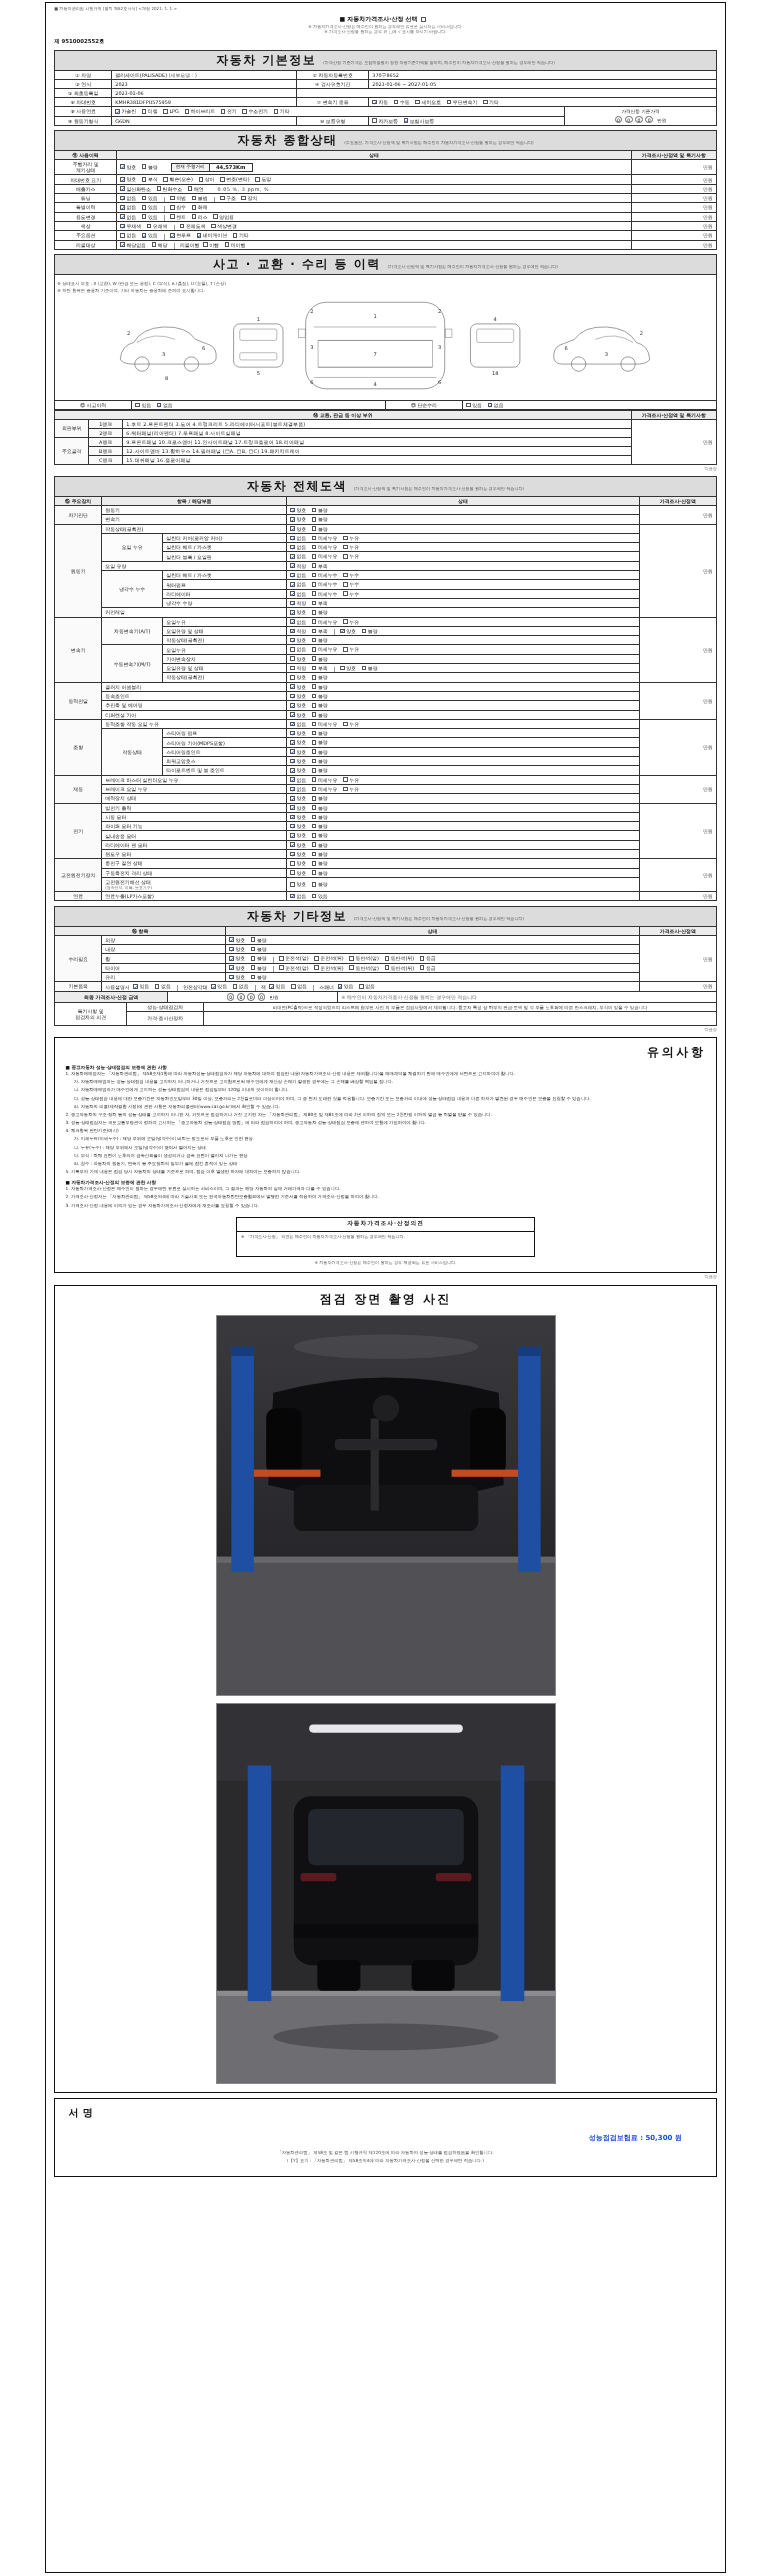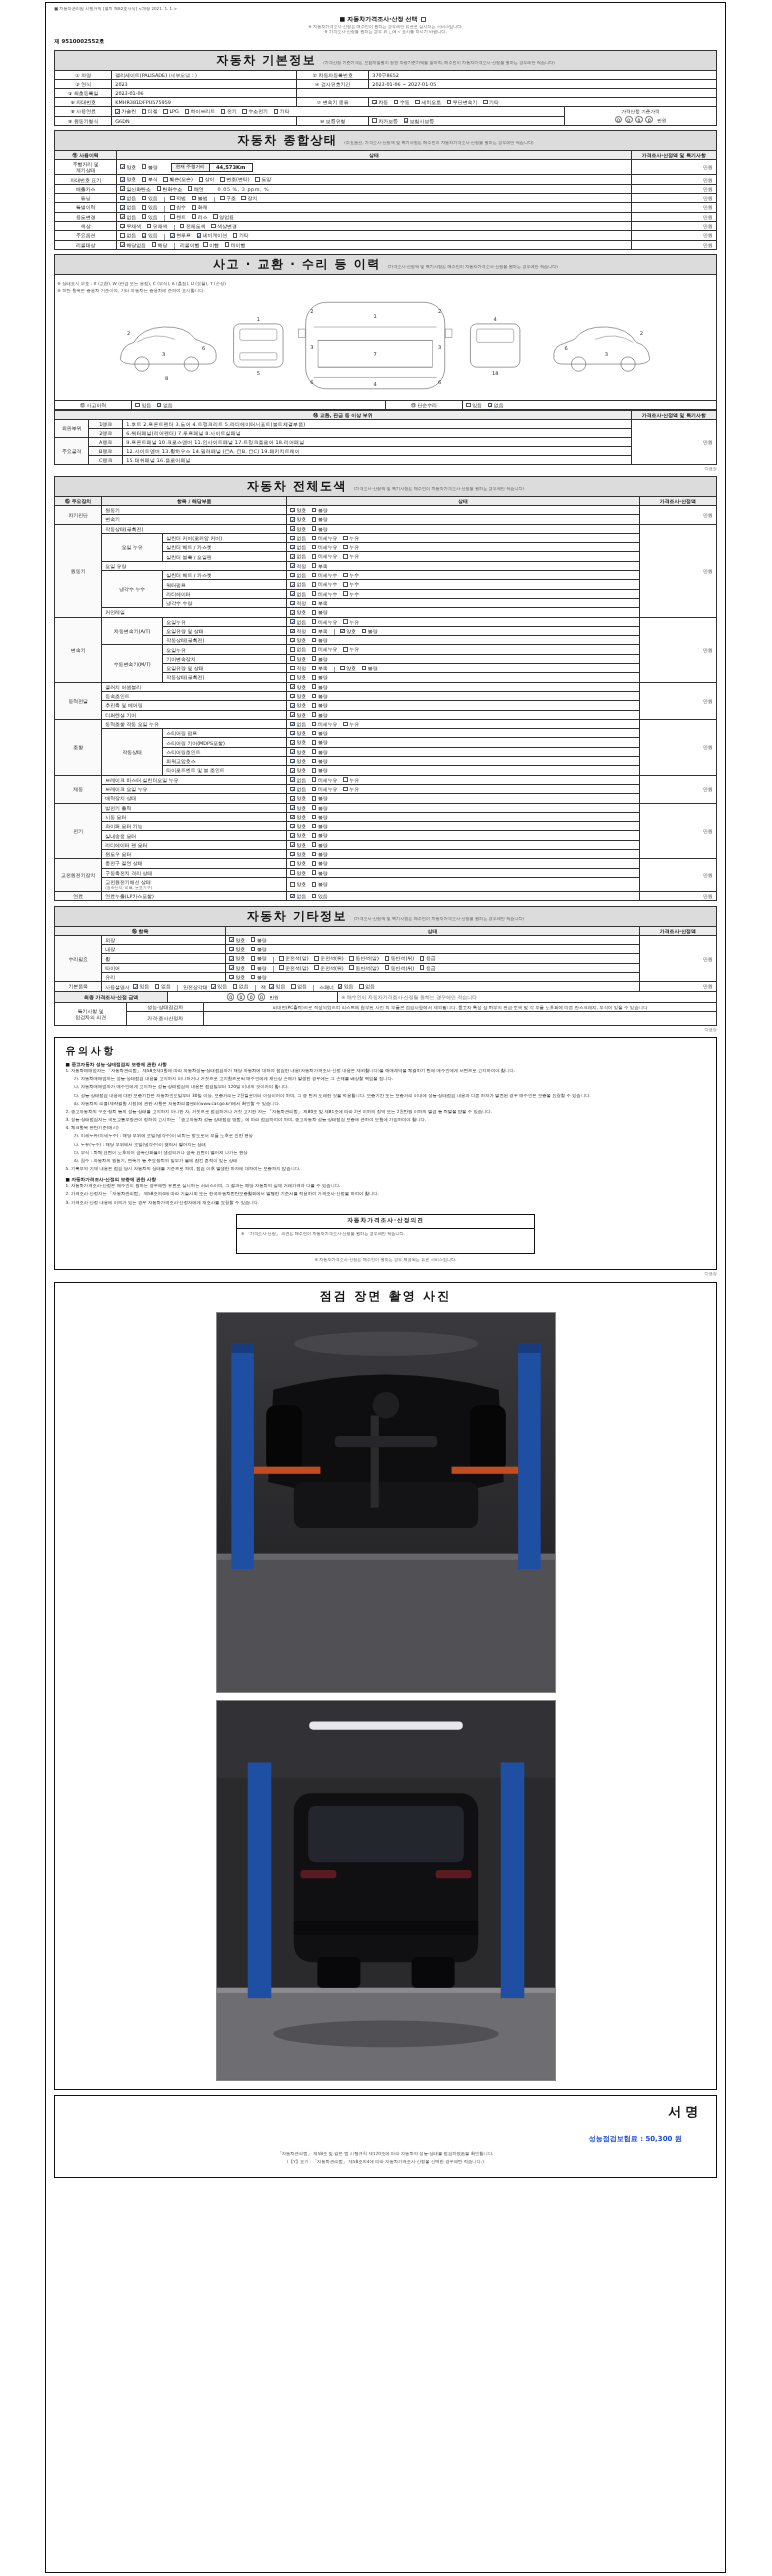--- a/index.html
+++ b/index.html
@@ -54,35 +54,35 @@
            text-align:center; line-height:7.2px; font-size:4.6px; margin-right:2.6px; }
   .bp-label { text-align:center; font-size:4.6px; margin-bottom:2.1px; }
   .bp-val { text-align:center; }
   .bp-unit { font-size:4.6px; margin-left:1.5px; }
 
   .legend-line { font-size:4.3px; color:#444; margin:1.5px 0 0 2.1px; }
   .diagram-wrap { text-align:center; padding:4.1px 0 2.1px; border:0.5px solid #333; border-top:none; }
   .nextpage { text-align:right; font-size:4.1px; color:#777; margin-top:1.5px; }
 
   .notice-box { border:0.8px solid #111; margin-top:5.2px; padding:5.2px 10.3px 7.2px; }
-  .notice-title { text-align:left; font-weight:bold; font-size:10px; letter-spacing:2.6px; margin-bottom:2px; }
+  .notice-title { text-align:right; font-weight:bold; font-size:12px; letter-spacing:2.6px; margin-bottom:2px; }
   .nh { font-size:4.6px; font-weight:bold; margin-top:4.1px; }
   .np { font-size:4.3px; line-height:1.55; color:#222; text-align:justify; margin-top:1.5px; }
   .np.ind { margin-left:8.2px; }
   .op-box { width:299px; margin:8.2px auto 3.1px; border:0.6px solid #111; }
   .op-title { text-align:center; font-weight:bold; font-size:5.7px; padding:2.1px; border-bottom:0.5px solid #111; letter-spacing:1px; }
   .op-body { min-height:24px; font-size:4.1px; color:#444; padding:2.6px 4.1px; }
   .op-note { text-align:center; font-size:4.1px; color:#555; margin-top:2.6px; }
 
   .photo-box { border:0.8px solid #111; margin-top:5.2px; padding:5.2px 0 8.2px; text-align:center; }
   .photo-title { font-weight:bold; font-size:12px; letter-spacing:2.1px; }
   .photo { display:block; margin:7.2px auto 0; border:0.5px solid #888; background:#222; }
 
   .sign-box { border:0.8px solid #111; margin-top:5.2px; padding:6.2px 13.4px 13.4px; }
-  .sign-title { text-align:right; font-weight:bold; font-size:13px; letter-spacing:4.1px; }
+  .sign-title { text-align:left; font-weight:bold; font-size:10px; letter-spacing:4.1px; }
   .ins { text-align:right; color:#1d4ed8; font-weight:bold; font-size:7px; margin:13.4px 20.6px 7.2px 0; }
   .sign-line { text-align:center; font-size:4.3px; color:#444; margin-top:2.6px; }
 </style>
 </head>
 <body>
 
 <div class="page">
 <div class="inner">
 
   <div class="top-note">■ 자동차관리법 시행규칙 [별지 제82호서식] &lt;개정 2021. 1. 1.&gt;</div>

